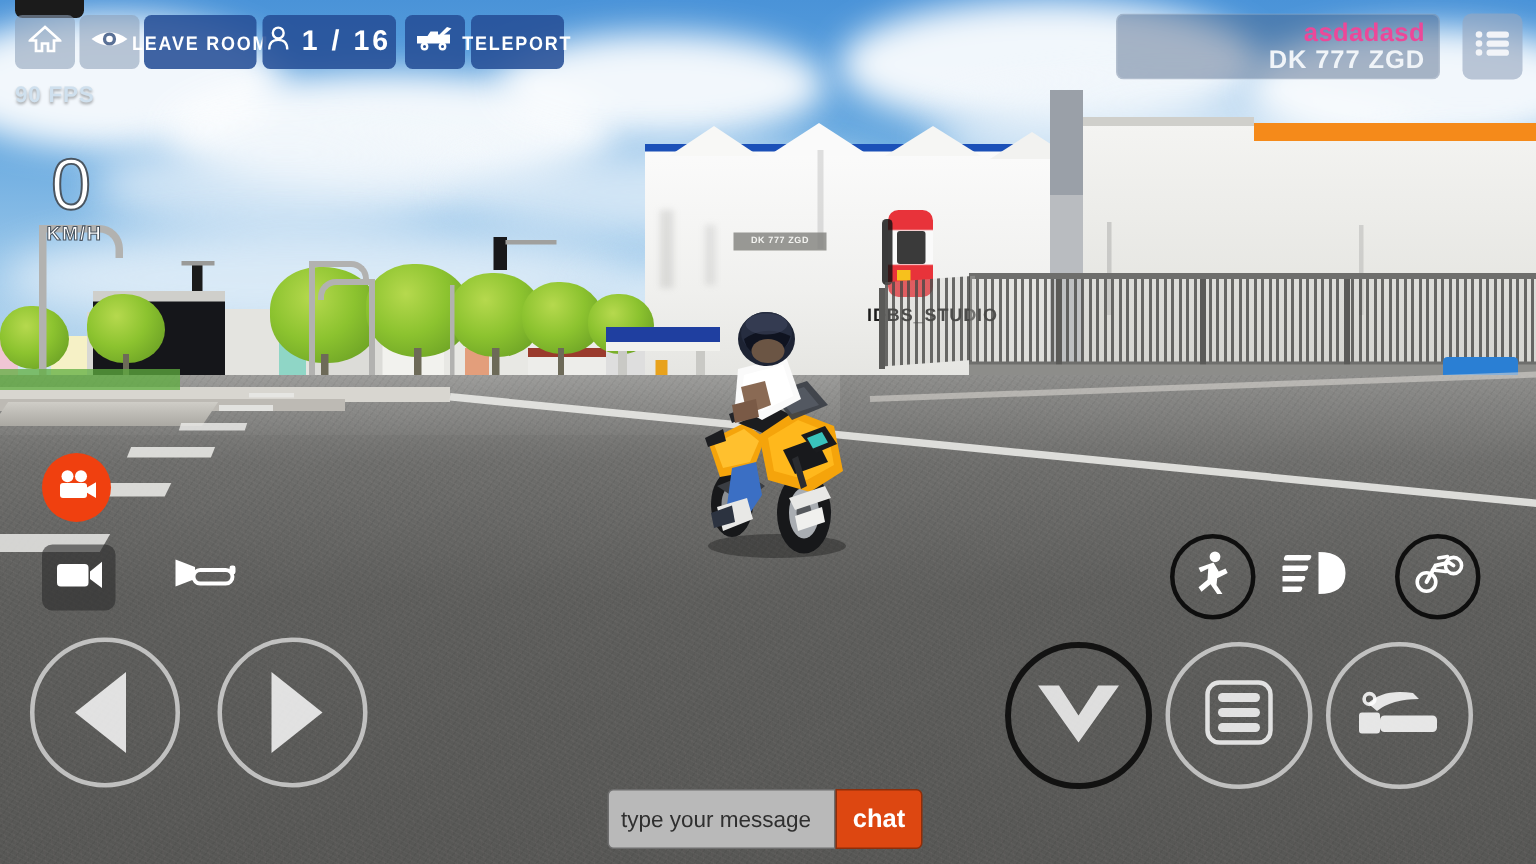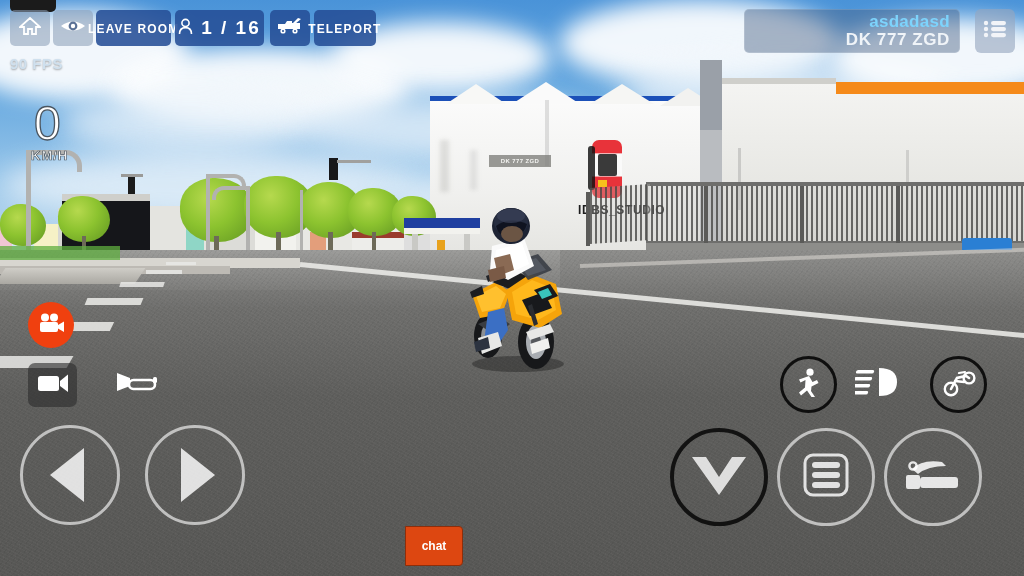--- a/index.html
+++ b/index.html
@@ -54,21 +54,21 @@
                   transform:scaleX(.92); }
 
   .count-label { font-size:19px; font-weight:700; letter-spacing:2px; color:#fff; }
 
   
   .nameplate { position:absolute; right:64px; top:9px; width:216px; height:44px;
                border-radius:5px; background:rgba(70,95,130,.45);
                border:1px solid rgba(255,255,255,.16);
                display:flex; flex-direction:column; align-items:flex-end;
                justify-content:center; padding-right:9px; }
-  .np-name { font-size:17px; font-weight:700; color:#7dd3fc; line-height:1.05; letter-spacing:.3px; }
+  .np-name { font-size:17px; font-weight:700; color:#ec4899; line-height:1.05; letter-spacing:.3px; }
   .np-plate{ font-size:17px; font-weight:700; color:#f0f4f8; line-height:1.1; letter-spacing:.6px; }
 
   .menubtn { position:absolute; right:9px; top:9px; width:40px; height:44px; border-radius:6px;
              background:rgba(150,167,190,.62); display:flex; align-items:center; justify-content:center; }
 
   .fps { position:absolute; left:10px; top:55px; font-size:15px; font-weight:600;
          color:#cfe0ee; text-shadow:0 1px 2px rgba(0,0,0,.35); letter-spacing:.5px; }
 
   .speed-num { position:absolute; left:34px; top:100px; font-size:48px; font-weight:400;
                color:#fff; line-height:1; letter-spacing:1px;
@@ -98,21 +98,21 @@
   .arrow-r { width:0;height:0; border-top:27px solid transparent; border-bottom:27px solid transparent;
              border-left:34px solid rgba(255,255,255,.82); margin-left:6px; }
 
   
   .chatbar { position:absolute; left:405px; top:526px; display:flex; align-items:stretch; height:40px; }
   .chat-input { width:152px; height:40px; background:#b9b9b9; border:1px solid #6e6e6e;
                 border-radius:4px 0 0 4px; color:#2a2a2a; font-size:15px; padding:0 8px;
                 font-family:"Liberation Sans", sans-serif; outline:none; }
   .chat-input::placeholder { color:#2f2f2f; opacity:1; }
   .chat-btn { width:58px; height:40px; background:#dd4711; border:1px solid #8d2e0b;
-              border-radius:0 4px 4px 0; color:#fff; font-size:12px; font-weight:700;
+              border-radius:0 4px 4px 0; color:#fff; font-size:17px; font-weight:700;
               display:flex; align-items:center; justify-content:center;
               font-family:"Liberation Sans", sans-serif; cursor:pointer; }
 
   .notch { position:absolute; left:10px; top:-8px; width:46px; height:20px;
            background:#1b1b1b; border-radius:0 0 5px 5px; }
 </style>
 </head>
 <body>
 
 <div id="game">
@@ -522,17 +522,18 @@
         <svg width="62" height="44" viewBox="0 0 62 44">
           <rect x="4" y="22" width="14" height="14" rx="2" fill="rgba(255,255,255,.85)"></rect>
           <rect x="18" y="24" width="38" height="11" rx="3" fill="rgba(255,255,255,.85)"></rect>
           <path d="M10 16 Q20 6 40 9 L44 13 Q26 13 16 21 Z" fill="rgba(255,255,255,.85)"></path>
           <circle cx="11" cy="13" r="3.6" fill="none" stroke="rgba(255,255,255,.85)" stroke-width="2.4"></circle>
         </svg>
       </span>
     </div>
 
     <div class="chatbar">
+      <input class="chat-input" type="text" placeholder="type your message" style="">
       <button class="chat-btn">chat</button>
     </div>
 
   </div>
 </div>
 
 </body></html>

